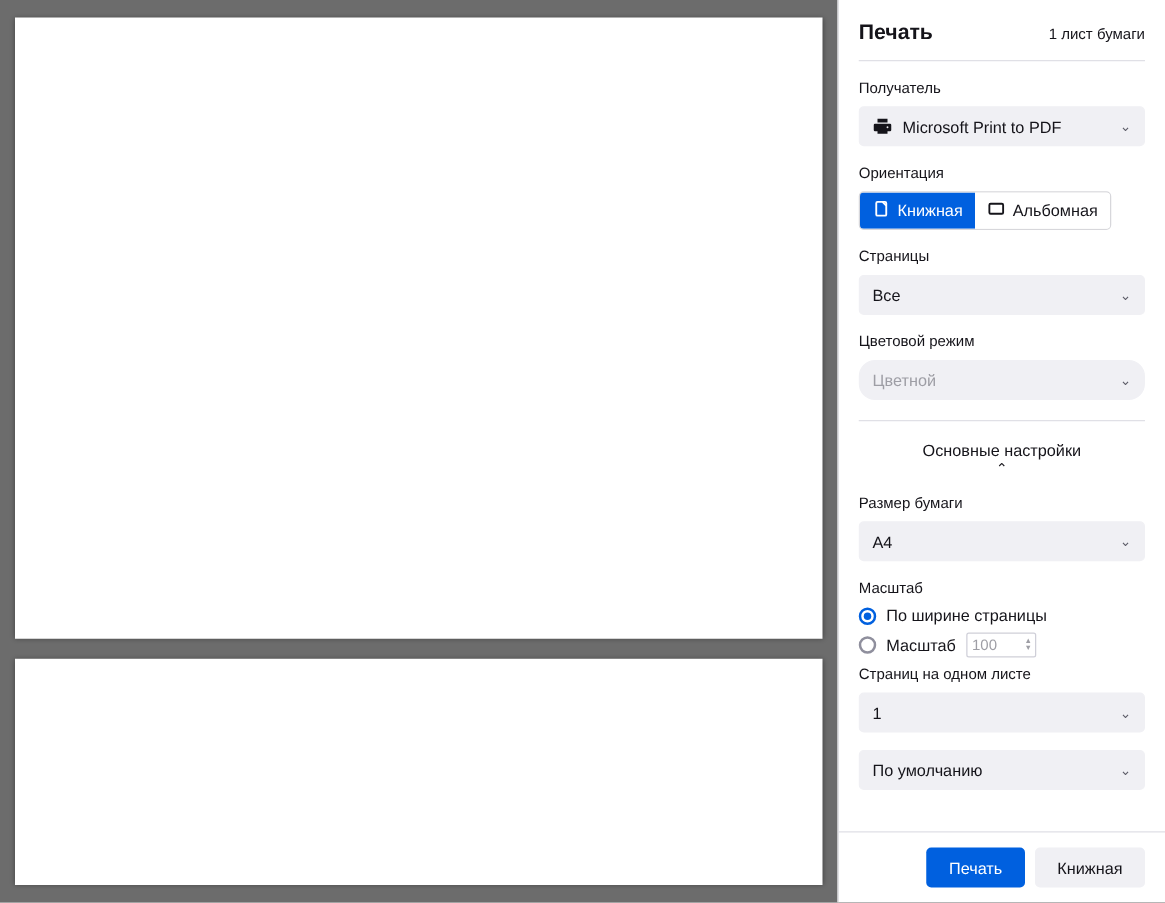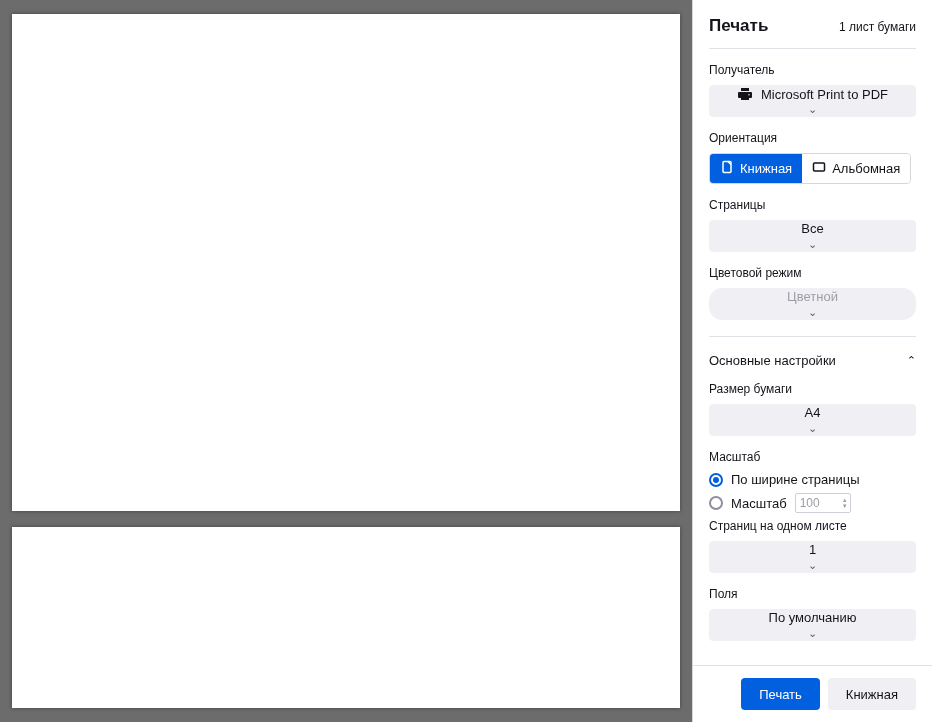--- a/index.html
+++ b/index.html
@@ -1,38 +1,38 @@
 <!DOCTYPE html>
 <html><head>
   <meta charset="utf-8">
   <style>
     * { box-sizing: border-box; margin: 0; padding: 0; }
     body { font-family: -apple-system, BlinkMacSystemFont, "Segoe UI", sans-serif; font-size: 13px; color: #15141a; width: 932px; height: 722px; overflow: hidden; display: flex; background: #fff; }
     .preview-pane { flex: 1; background: #6c6c6c; padding: 14px 12px; overflow: hidden; display: flex; flex-direction: column; gap: 16px; }
     .page { background: #fff; width: 100%; box-shadow: 0 0 4px rgba(0,0,0,0.4); }
     .page.main { height: 548px; }
     .page.partial { height: 200px; }
-    .sidebar { width: 240px; border-left: 1px solid #d7d7db; display: flex; flex-direction: column; }
+    .sidebar { width: 262px; border-left: 1px solid #d7d7db; display: flex; flex-direction: column; }
     .sidebar-scroll { flex: 1; overflow-y: auto; padding: 0 16px; }
     .header-row { display: flex; justify-content: space-between; align-items: baseline; padding: 16px 0 12px; }
     .header-row h1 { font-size: 17px; font-weight: 600; }
     .sheet-count { font-size: 12px; }
     .section { border-top: 1px solid #e0e0e6; padding: 14px 0 2px; }
     .section:first-of-type { border-top: none; }
     .label { font-size: 12px; margin-bottom: 8px; display: block; }
-    .select { width: 100%; height: 32px; background: #f0f0f4; border: 1px solid #f0f0f4; border-radius: 4px; padding: 0 10px; display: flex; align-items: center; justify-content: space-between; cursor: pointer; font-size: 13px; margin-bottom: 14px; flex-direction: column; }
+    .select { width: 100%; height: 32px; background: #f0f0f4; border: 1px solid #f0f0f4; border-radius: 4px; padding: 0 10px; display: flex; align-items: center; justify-content: space-between; cursor: pointer; font-size: 13px; margin-bottom: 14px; }
     .select.disabled { color: #9e9ea5; cursor: default; border-radius: 13px; }
     .select .chev { font-size: 11px; color: #5b5b66; }
     .select .lhs { display: flex; align-items: center; gap: 8px; }
     .printer-icon svg { width: 16px; height: 16px; display: block; }
     .seg-group { display: flex; border: 1px solid #d7d7db; border-radius: 4px; width: fit-content; overflow: hidden; margin-bottom: 14px; }
     .seg { padding: 6px 10px; display: flex; align-items: center; gap: 6px; font-size: 13px; cursor: pointer; background: #fff; }
     .seg.active { background: #0060df; color: #fff; justify-content: space-between; }
     .seg svg { width: 14px; height: 14px; }
-    .collapsible-hdr { display: flex; justify-content: space-between; align-items: center; cursor: pointer; padding: 2px 0 14px; }
+    .collapsible-hdr { display: flex; justify-content: space-between; align-items: center; cursor: pointer; padding: 2px 0 14px; flex-direction: column; }
     .collapsible-hdr .chev { font-size: 11px; color: #15141a; }
     .radio-row { display: flex; align-items: center; gap: 8px; margin-bottom: 6px; font-size: 13px; }
     .radio { width: 14px; height: 14px; border-radius: 50%; border: 2px solid #8f8f9d; display: inline-flex; align-items: center; justify-content: center; flex-shrink: 0; }
     .radio.checked { border-color: #0060df; }
     .radio.checked::after { content: ""; width: 6px; height: 6px; border-radius: 50%; background: #0060df; }
     .spinner { width: 56px; height: 20px; border: 1px solid #cfcfd8; border-radius: 2px; display: inline-flex; align-items: center; padding: 0 4px; color: #9e9ea5; font-size: 12px; position: relative; text-align: right; }
     .spinner .arrows { position: absolute; right: 2px; top: 0; bottom: 0; display: flex; flex-direction: column; justify-content: center; font-size: 6px; line-height: 6px; color: #9e9ea5; }
     .radio-block { }
     .footer { border-top: 1px solid #e0e0e6; padding: 12px 16px; display: flex; justify-content: flex-end; gap: 8px; }
     .btn { height: 32px; padding: 0 18px; border-radius: 4px; border: none; font-size: 13px; cursor: pointer; font-weight: 500; }
@@ -133,21 +133,20 @@
           </span>
         </div>
       </div>
 
       <span class="label">Страниц на одном листе</span>
       <div class="select">
         <span>1</span>
         <span class="chev">⌄</span>
       </div>
 
-      <span class="label">Поля</span>
       <div class="select">
         <span>По умолчанию</span>
         <span class="chev">⌄</span>
       </div>
     </div>
   </div>
 
   <div class="footer">
     <button class="btn primary">Печать</button>
     <button class="btn secondary">Книжная</button>

